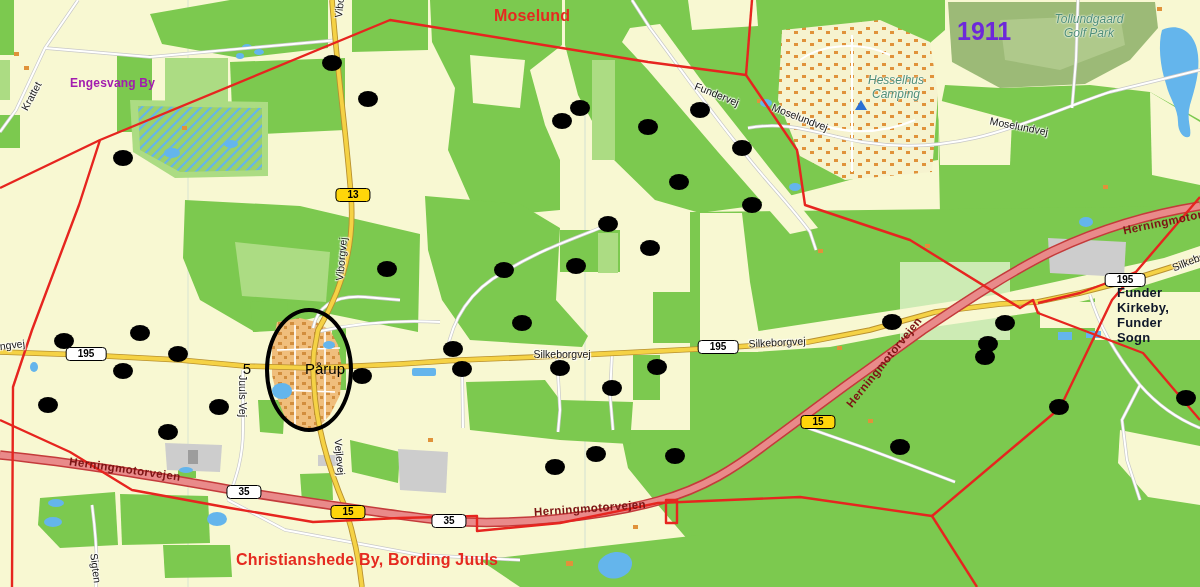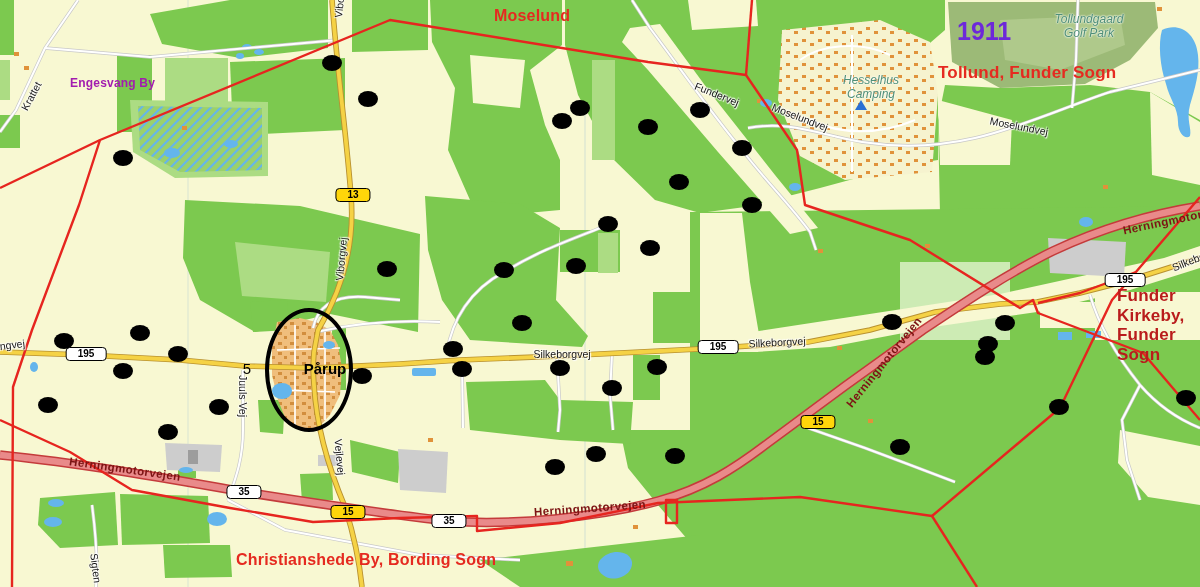--- a/index.html
+++ b/index.html
@@ -9,21 +9,21 @@
   .overlay{position:absolute;inset:0;}
   .area-label{position:absolute;font-weight:bold;white-space:pre-line;line-height:1.15;letter-spacing:.2px;}
   .street-label{position:absolute;font-size:10.5px;color:#161616;white-space:nowrap;
     text-shadow:0 0 2px #fff,0 0 2px #fff,1px 1px 1px #fff,-1px -1px 1px #fff;}
   .motorway-label{position:absolute;font-size:11.5px;font-weight:bold;color:#7c1414;
     white-space:nowrap;letter-spacing:.4px;}
   .place-label{position:absolute;font-style:italic;font-size:12px;text-align:center;
     white-space:pre-line;line-height:1.15;transform:translate(-50%,-50%);
     text-shadow:0 0 2px #fff,0 0 2px #fff;}
   .black-label{position:absolute;color:#000;white-space:nowrap;transform:translate(-50%,-50%);}
-  .black-label.bold{font-weight:bold;}
+  .black-label.bold{font-weight:normal;}
   .note{position:absolute;font-size:16px;color:#1c1c1c;white-space:pre-line;line-height:1.13;}
   #year{position:absolute;left:957px;top:17px;font-size:25px;font-weight:bold;color:#6d28d9;}
   .shield{position:absolute;transform:translate(-50%,-50%);font-size:10px;font-weight:bold;
     color:#000;border:1.6px solid #000;border-radius:4px;padding:0 11px;line-height:12px;background:#fff;}
   .shield.yellow{background:#ffd60a;}
   .dot{position:absolute;width:20px;height:16px;background:#000;border-radius:50%;
     transform:translate(-50%,-50%);}
   .annotation-ellipse{position:absolute;border:4px solid #000;border-radius:50%;
     transform:translate(-50%,-50%);background:transparent;}
   .tent-icon{position:absolute;width:0;height:0;transform:translate(-50%,-50%);
@@ -225,44 +225,43 @@
       <path d="M0,420 L70,452 L132,490 L230,508 L313,522 L400,518 L477,516 L477,531 L560,523 L658,503 L800,497 L932,516"></path>
       <path d="M932,516 L977,587"></path>
       <rect x="666" y="500" width="11" height="23"></rect>
     </g>
   </svg>
 
   <div class="overlay" id="overlay">
     <div id="year">1911</div>
   <div class="area-label" style="left: 70px; top: 77px; font-size: 12px; color: #a21caf;">Engesvang By</div>
       <div class="area-label" style="left: 494px; top: 7px; font-size: 16px; color: rgb(229, 42, 32);">Moselund</div>
-      <div class="area-label" style="left: 938px; top: 63px; font-size: 17px; color: rgb(229, 42, 32);">Tollund, Funder Sogn</div>
-      <div class="area-label" style="left: 1117px; top: 286px; font-size: 17px; color: #b91c1c;">Funder
+      <div class="area-label" style="left: 1117px; top: 286px; font-size: 13px; color: #0f172a;">Funder
 Kirkeby,
 Funder
 Sogn</div>
-      <div class="area-label" style="left: 236px; top: 551px; font-size: 16px; color: rgb(229, 42, 32);">Christianshede By, Bording Sogn</div>
+      <div class="area-label" style="left: 236px; top: 551px; font-size: 16px; color: rgb(229, 42, 32);">Christianshede By, Bording Juuls</div>
       <div class="street-label" style="left: 31px; top: 96px; transform: translate(-50%, -50%) rotate(-62deg);">Krattet</div>
       <div class="street-label" style="left: -8px; top: 347px; transform: translate(-50%, -50%) rotate(-7deg);">Engesvangvej</div>
       <div class="street-label" style="left: 340px; top: -4px; transform: translate(-50%, -50%) rotate(-85deg);">Viborgvej</div>
       <div class="street-label" style="left: 341px; top: 259px; transform: translate(-50%, -50%) rotate(-85deg);">Viborgvej</div>
       <div class="street-label" style="left: 243px; top: 396px; transform: translate(-50%, -50%) rotate(90deg);">Juuls Vej</div>
       <div class="street-label" style="left: 340px; top: 457px; transform: translate(-50%, -50%) rotate(85deg);">Vejlevej</div>
       <div class="street-label" style="left: 96px; top: 568px; transform: translate(-50%, -50%) rotate(83deg);">Sigten</div>
       <div class="street-label" style="left: 717px; top: 94px; transform: translate(-50%, -50%) rotate(22deg);">Fundervej</div>
       <div class="street-label" style="left: 800px; top: 117px; transform: translate(-50%, -50%) rotate(21deg);">Moselundvej</div>
       <div class="street-label" style="left: 1019px; top: 126px; transform: translate(-50%, -50%) rotate(11deg);">Moselundvej</div>
       <div class="street-label" style="left: 562px; top: 354px; transform: translate(-50%, -50%) rotate(0deg);">Silkeborgvej</div>
       <div class="street-label" style="left: 777px; top: 342px; transform: translate(-50%, -50%) rotate(-3deg);">Silkeborgvej</div>
       <div class="street-label" style="left: 1199px; top: 257px; transform: translate(-50%, -50%) rotate(-22deg);">Silkeborgvej</div>
       <div class="motorway-label" style="left: 125px; top: 469px; transform: translate(-50%, -50%) rotate(8deg);">Herningmotorvejen</div>
       <div class="motorway-label" style="left: 590px; top: 508px; transform: translate(-50%, -50%) rotate(-4deg);">Herningmotorvejen</div>
       <div class="motorway-label" style="left: 884px; top: 362px; transform: translate(-50%, -50%) rotate(-51deg);">Herningmotorvejen</div>
       <div class="motorway-label" style="left: 1178px; top: 219px; transform: translate(-50%, -50%) rotate(-12deg);">Herningmotorvejen</div>
-      <div class="place-label" style="left: 871px; top: 88px; color: rgb(79, 143, 120);">Hesselhus
+      <div class="place-label" style="left: 896px; top: 88px; color: rgb(79, 143, 120);">Hesselhus
 Camping</div>
       <div class="place-label" style="left: 1089px; top: 27px; color: rgb(79, 143, 120);">Tollundgaard
 Golf Park</div>
       <div class="black-label bold" style="left: 325px; top: 368px; font-size: 15px;">Pårup</div>
       <div class="black-label" style="left: 247px; top: 368px; font-size: 15px;">5</div>
       <div class="shield yellow" style="left: 353px; top: 195px;">13</div>
       <div class="shield white" style="left: 86px; top: 354px;">195</div>
       <div class="shield white" style="left: 718px; top: 347px;">195</div>
       <div class="shield white" style="left: 1125px; top: 280px;">195</div>
       <div class="shield white" style="left: 244px; top: 492px;">35</div>

